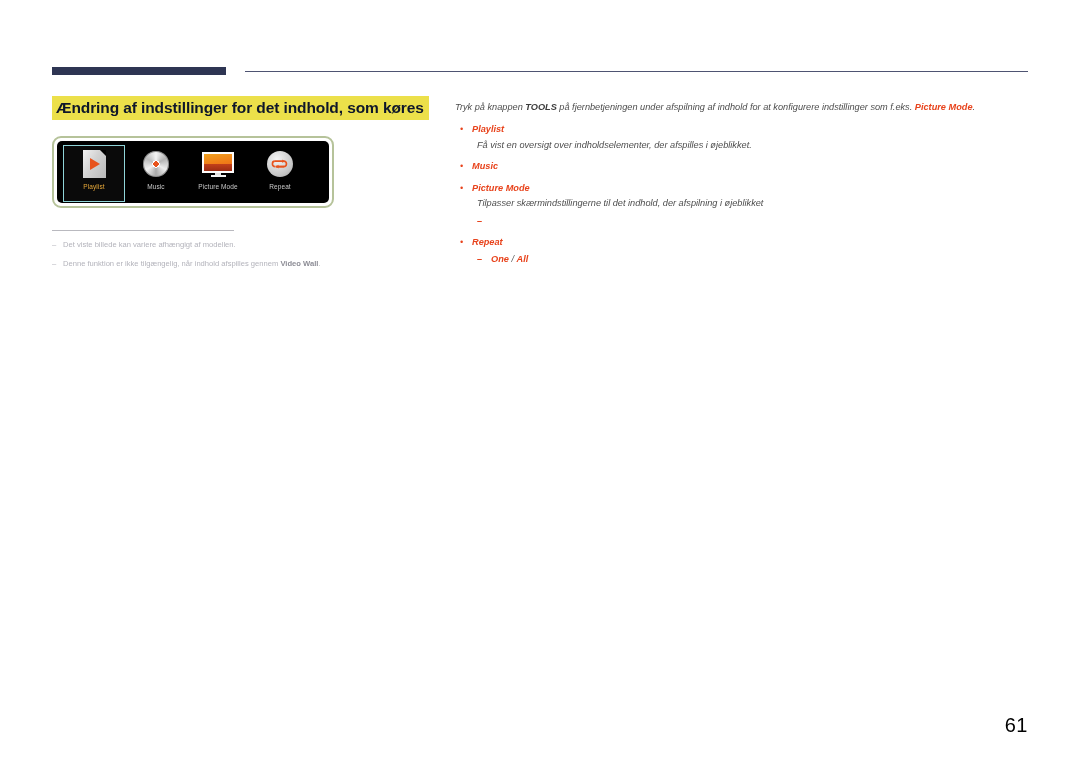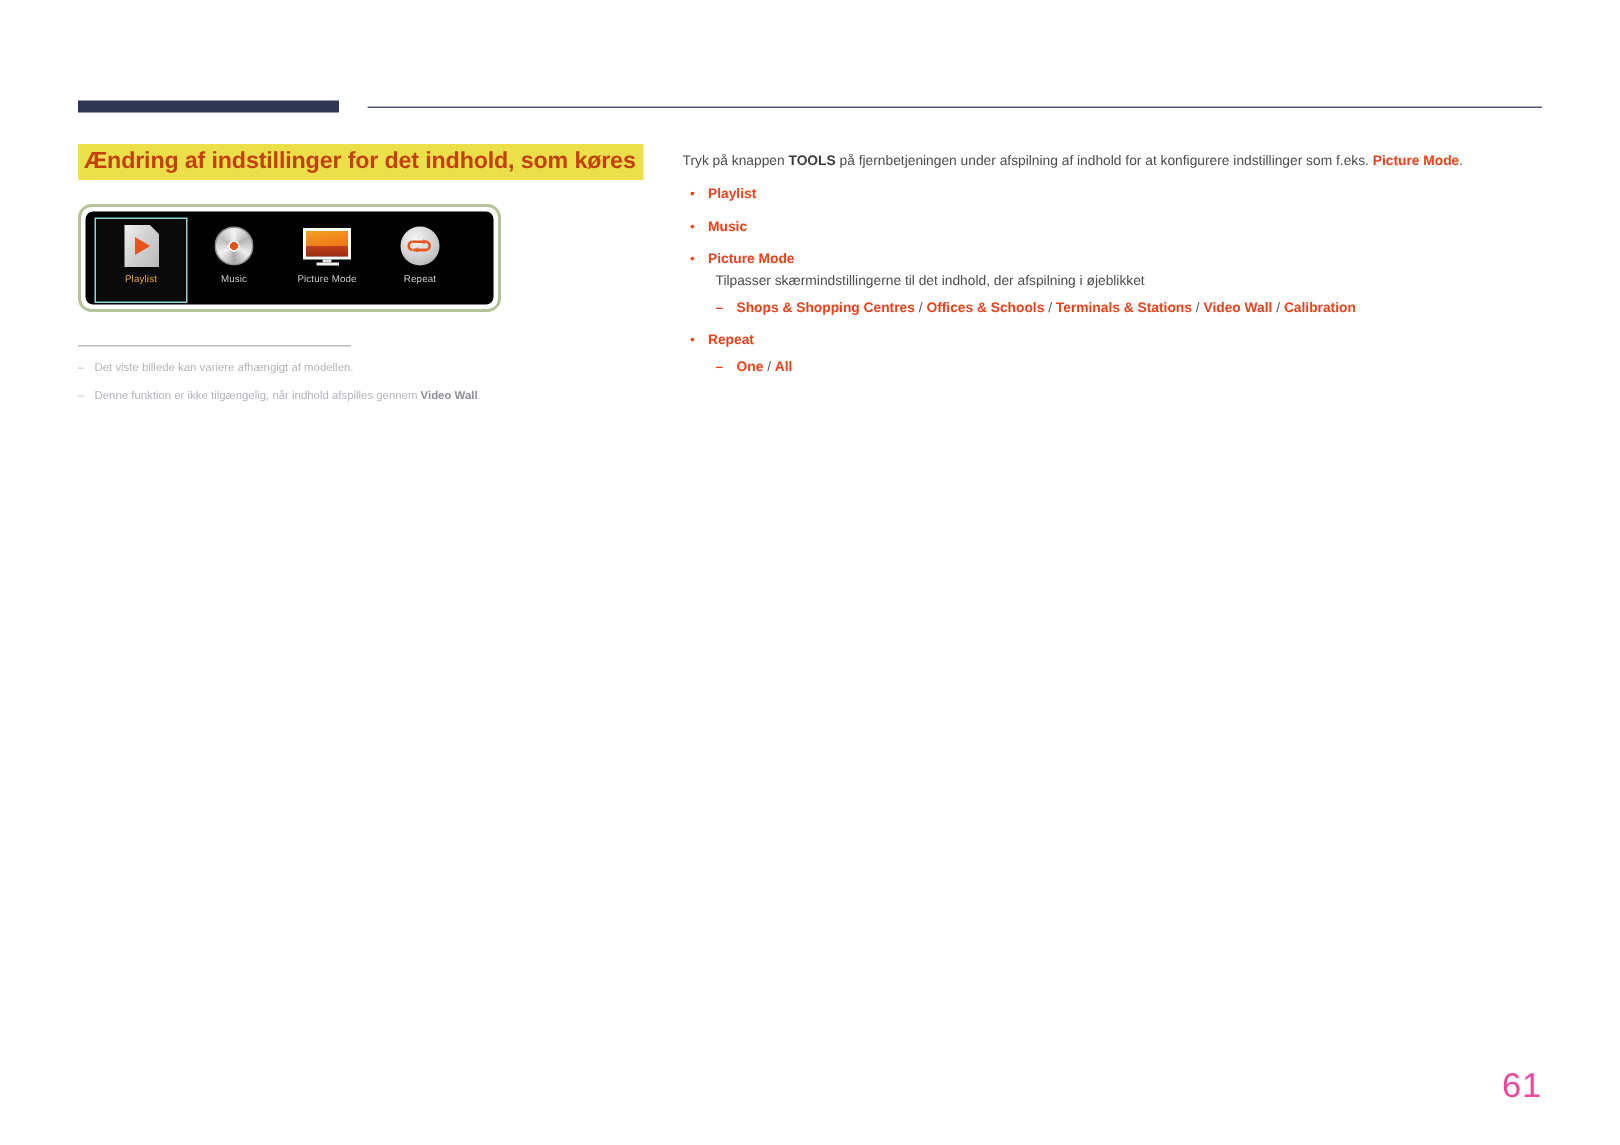--- a/index.html
+++ b/index.html
@@ -45,21 +45,21 @@
   .left-col {
     position: absolute;
     left: 52px;
     top: 96px;
     width: 380px;
   }
   .page-title {
     display: inline-block;
     font-size: 15.5px;
     font-weight: bold;
-    color: #c2410c;
+    color: #0f172a;
     background: #ece04a;
     padding: 3px 5px 4px 4px;
     line-height: 1.1;
     letter-spacing: -0.1px;
     white-space: nowrap;
   }
 
   
   .panel-wrap {
     margin-top: 16px;
@@ -217,20 +217,21 @@
 
   
   .right-col {
     position: absolute;
     left: 455px;
     top: 100px;
     width: 575px;
     font-size: 9.2px;
     color: #4a4a4a;
     line-height: 1.5;
+    font-style: italic;
   }
   .intro {
     color: #4d4d4d;
     font-size: 9.2px;
     line-height: 1.55;
   }
   .intro b { color: #3c3c3c; font-weight: bold; }
   .intro .hl { color: #e8431c; font-weight: bold; }
 
   .bullet-list { margin-top: 9px; }
@@ -284,22 +285,22 @@
   .sub-text .sep {
     color: #5a5a5a;
     font-weight: normal;
   }
 
   
   .page-number {
     position: absolute;
     right: 52px;
     bottom: 26px;
-    font-size: 23px;
-    color: #ec4899;
+    font-size: 20px;
+    color: #000000;
     letter-spacing: 0.5px;
   }
 </style>
 </head>
 <body>
 
 <div class="header-rules">
   <div class="rule-thick"></div>
   <div class="rule-thin"></div>
 </div>
@@ -376,38 +377,38 @@
 
   <div class="intro"><span>Tryk på knappen </span><b>TOOLS</b><span> på fjernbetjeningen under afspilning af indhold for at konfigurere indstillinger som f.eks. </span><span class="hl">Picture Mode</span><span>.</span></div>
 
   <div class="bullet-list">
 
     <div class="bullet-item">
       <div class="bullet-head">
         <span class="bullet-dot">•</span>
         <span class="bullet-title">Playlist</span>
       </div>
+      <div class="bullet-desc">Få vist en oversigt over indholdselementer, der afspilles i øjeblikket.</div>
     </div>
 
     <div class="bullet-item">
       <div class="bullet-head">
         <span class="bullet-dot">•</span>
         <span class="bullet-title">Music</span>
       </div>
     </div>
 
     <div class="bullet-item">
       <div class="bullet-head">
         <span class="bullet-dot">•</span>
         <span class="bullet-title">Picture Mode</span>
       </div>
       <div class="bullet-desc">Tilpasser skærmindstillingerne til det indhold, der afspilning i øjeblikket</div>
       <div class="sub-line">
         <span class="sub-dash">–</span>
-        <span class="sub-text"><span>Shops &amp; Shopping Centres</span><span class="sep"> / </span><span>Offices &amp; Schools</span><span class="sep"> / </span><span>Terminals &amp; Stations</span><span class="sep"> / </span><span>Video Wall</span><span class="sep"> / </span><span>Calibration</span></span>
       </div>
     </div>
 
     <div class="bullet-item">
       <div class="bullet-head">
         <span class="bullet-dot">•</span>
         <span class="bullet-title">Repeat</span>
       </div>
       <div class="sub-line">
         <span class="sub-dash">–</span>

